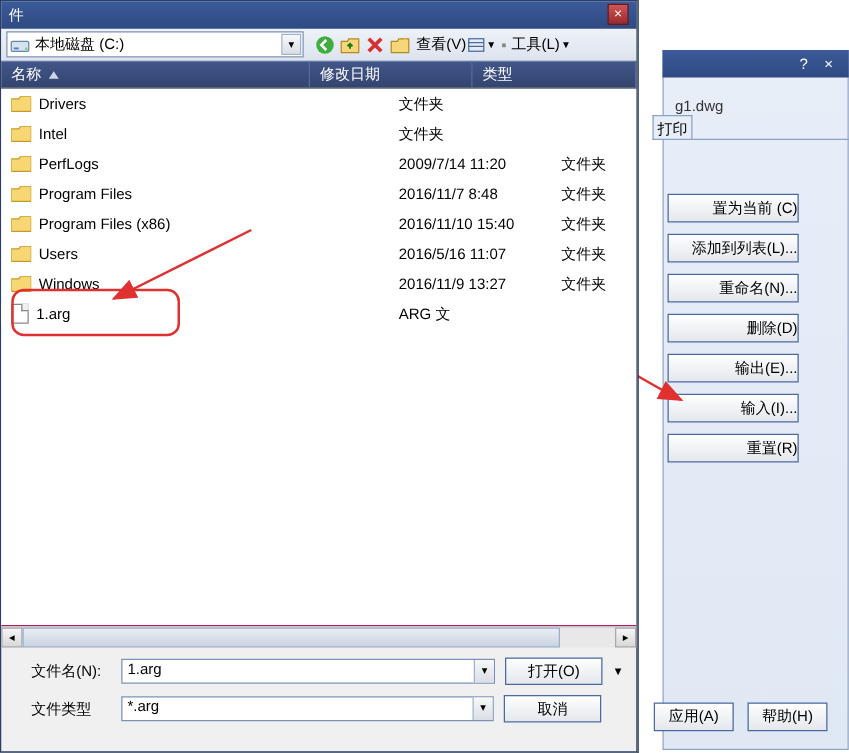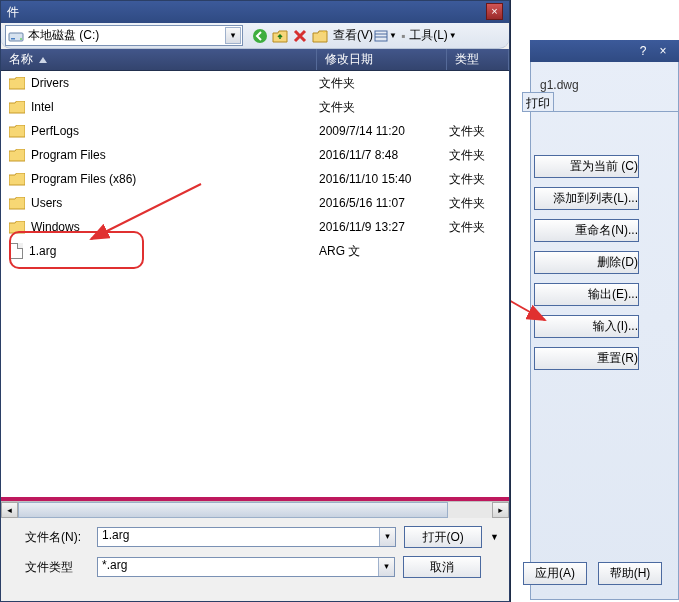--- a/index.html
+++ b/index.html
@@ -17,37 +17,37 @@
 .side-btn { position: absolute; left: 534px; width: 105px; height: 23px; background: linear-gradient(#fefefe,#e4e7ec); border: 1px solid #4b6aa0; text-align:right; line-height:21px; font-size:12px; cursor:default; }
 
 .bottom-btn { position: absolute; width: 64px; height: 23px; background: linear-gradient(#fefefe,#e4e7ec); border: 1px solid #4b6aa0; text-align:center; line-height:21px; font-size:12px; }
 
 
 .dlg { position: absolute; left: 0; top: 0; width: 510px; height: 602px; background: #f0f0f0; border: 1px solid #2b3f66; box-shadow: 0 0 0 1px #1e2c46; }
 .dlg-title { height: 22px; background: linear-gradient(#3c5a9a,#2f4a82); position: relative; color:#fff; }
 .dlg-title .txt { position:absolute; left:6px; top:3px; }
 .dlg-title .close { position:absolute; right:6px; top:2px; width:17px; height:17px; background:linear-gradient(#d15555,#9a2a2a); border:1px solid #6b1818; color:#fff; text-align:center; line-height:14px; font-size:11px; }
 
-.toolbar { height: 26px; background: linear-gradient(#eef2f8,#dde4ef); border-bottom: 1px solid #b8c4d6; display:flex; align-items:center; padding: 0 4px; gap:2px;border-radius:10px; }
+.toolbar { height: 26px; background: linear-gradient(#eef2f8,#dde4ef); border-bottom: 1px solid #b8c4d6; display:flex; align-items:center; padding: 0 4px; gap:2px; }
 .path-combo { flex: 0 0 238px; height: 21px; background: #fff; border: 1px solid #7a91b4; display:flex; align-items:center; padding:0 2px; position:relative; }
 .path-combo .drive-ico { width:16px; height:16px; margin-right:4px; }
 .path-combo .dd { position:absolute; right:1px; top:1px; width:16px; height:17px; background:linear-gradient(#f8f8f8,#dadee6); border:1px solid #9fb1cc; text-align:center; line-height:14px; font-size:9px; }
 .tb-ico { width:18px; height:18px; display:flex; align-items:center; justify-content:center; }
 .tb-sep { width:4px; }
 .tb-label { display:flex; align-items:center; gap:1px; padding:0 2px;}
 .tb-label .dd-sm { font-size:8px; }
 
 .listhdr { height: 22px; background: linear-gradient(#42568a,#33446e); color:#fff; display:flex; border-bottom:1px solid #22304e;}
 .listhdr .col { padding: 3px 8px; border-right: 1px solid #556a99; display:flex; align-items:center; gap:4px;}
-.col-name { width: 316px; }
+.col-name { width: 247px; }
 .col-date { width: 130px; }
 .col-type { flex:1; }
 .tri { width:0;height:0;border-left:4px solid transparent;border-right:4px solid transparent;border-bottom:6px solid #cdd6e6; margin-left:2px;}
 
-.listarea { position:relative; height: 430px; background:#fff; border-bottom:4px solid #be185d; overflow:hidden;}
+.listarea { position:relative; height: 430px; background:#fff; border-bottom:1px solid #be185d; overflow:hidden;}
 .row { height: 24px; display:flex; align-items:center; }
 .row .c1 { width:312px; padding-left:8px; display:flex; align-items:center; gap:6px;}
 .row .c2 { width:130px; padding-left:6px;}
 .row .c3 { flex:1; padding-left:6px;}
 .folder-ico { width:16px; height:13px; }
 .file-ico { width:14px; height:16px; background:#fff; border:1px solid #888; position:relative; }
 .file-ico::after { content:""; position:absolute; right:-1px; top:-1px; width:5px; height:5px; background:#f0f0f0; border-left:1px solid #888; border-bottom:1px solid #888;}
 .row.sel .c1 { background:#fff; }
 
 .red-box { position:absolute; border:2px solid #e03030; border-radius:10px; pointer-events:none;}

